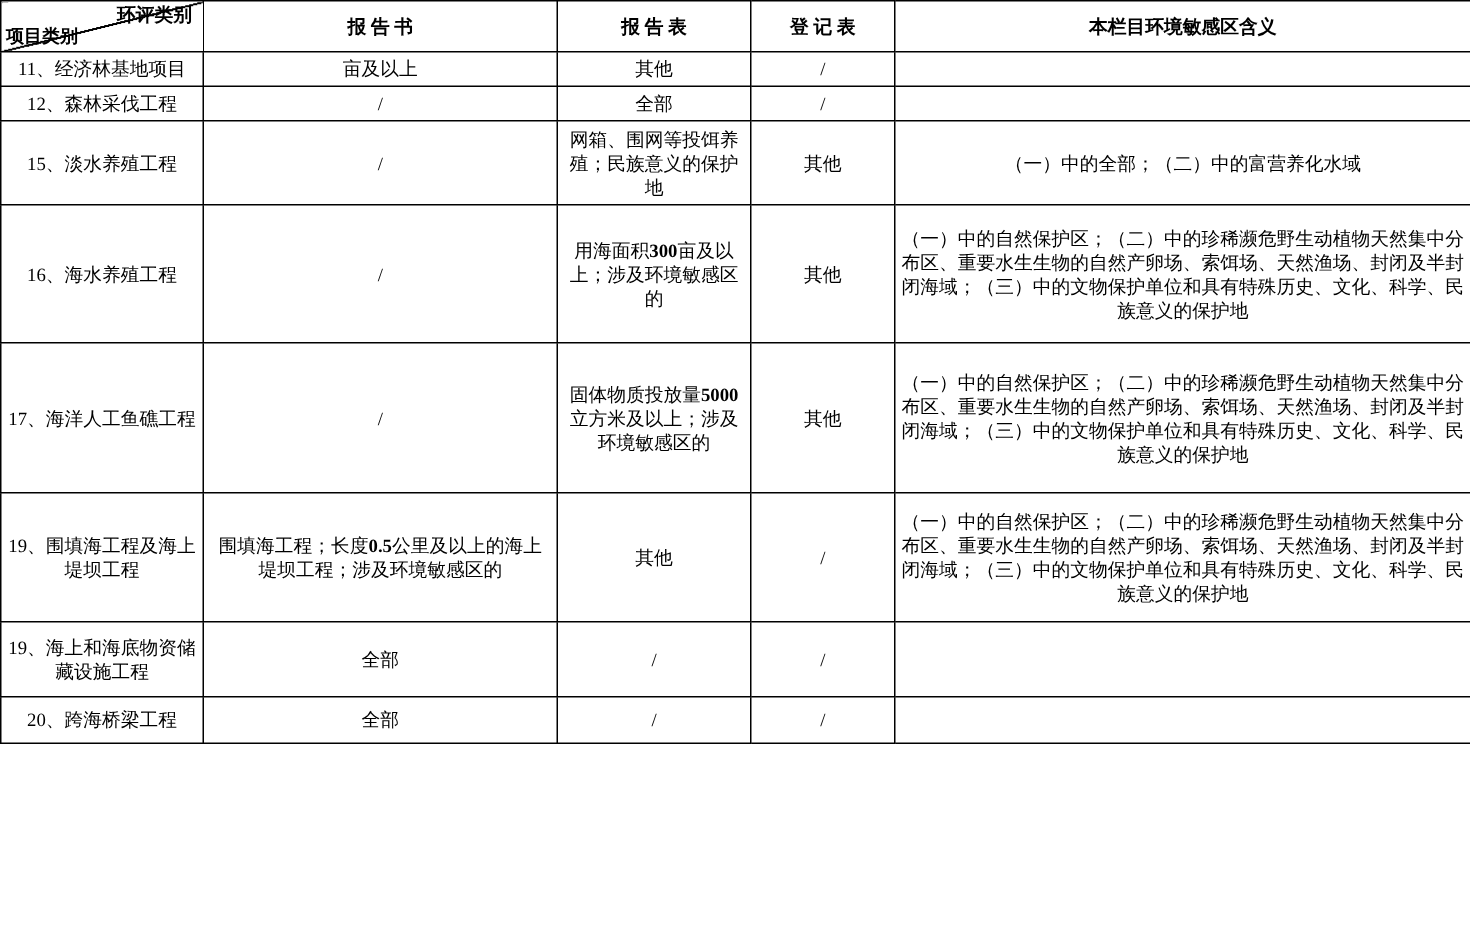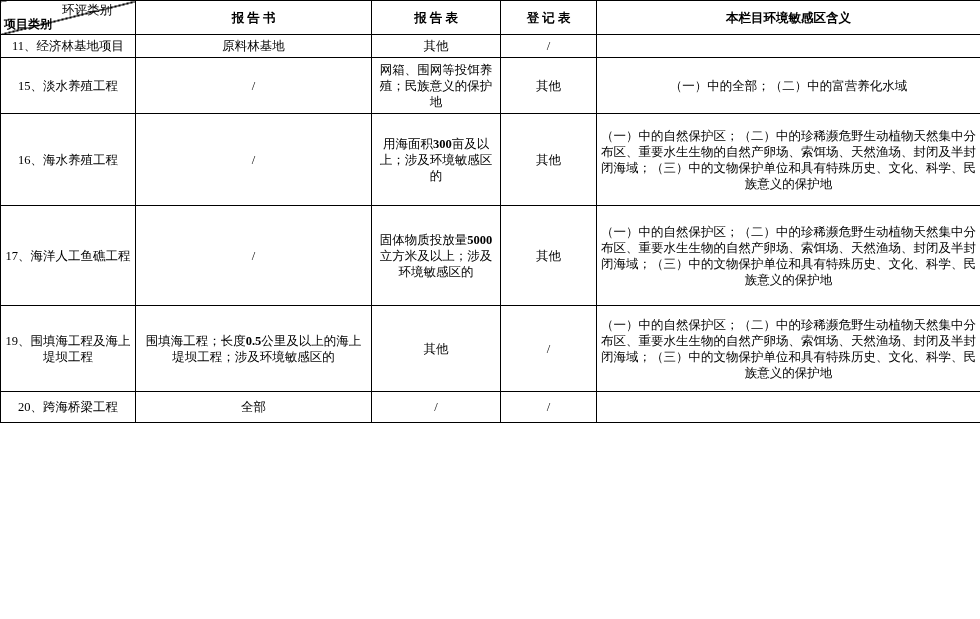--- a/index.html
+++ b/index.html
@@ -50,22 +50,22 @@
     padding: 0;
     background: linear-gradient(to bottom right,
       #fff calc(50% - 0.7px),
       #000 calc(50% - 0.7px),
       #000 calc(50% + 0.7px),
       #fff calc(50% + 0.7px));
   }
   .corner-top {
     position: absolute;
     top: 1px;
-    right: 23px;
-    font-weight: normal;
+    right: 7px;
+    font-weight: bold;
     font-size: 12.5px;
   }
   .corner-bottom {
     position: absolute;
     bottom: 2px;
     left: 3px;
     font-weight: bold;
     font-size: 12px;
   }
 </style>
@@ -88,26 +88,33 @@
       <span class="corner-bottom">项目类别</span>
     </td>
     <td class="head">报 告 书</td>
     <td class="head">报 告 表</td>
     <td class="head">登 记 表</td>
     <td class="head">本栏目环境敏感区含义</td>
   </tr>
 
   <tr style="height:23px">
     <td class="cat">11、经济林基地项目</td>
-    <td>原料林基地</td>
+    <td>亩及以上</td>
     <td>其他</td>
     <td>/</td>
     <td class="txt"></td>
   </tr>
 
+  <tr style="height:23px">
+    <td class="cat">12、森林采伐工程</td>
+    <td>/</td>
+    <td>全部</td>
+    <td>/</td>
+    <td class="txt"></td>
+  </tr>
 
 
 
   <tr style="height:56px">
     <td class="cat">15、淡水养殖工程</td>
     <td>/</td>
     <td class="txt just">网箱、围网等投饵养殖；民族意义的保护地</td>
     <td>其他</td>
     <td class="txt">（一）中的全部；（二）中的富营养化水域</td>
   </tr>
@@ -129,20 +136,27 @@
   </tr>
 
   <tr style="height:86px">
     <td class="cat">19、围填海工程及海上堤坝工程</td>
     <td class="txt just">围填海工程；长度<b>0.5</b>公里及以上的海上堤坝工程；涉及环境敏感区的</td>
     <td>其他</td>
     <td>/</td>
     <td class="txt just">（一）中的自然保护区；（二）中的珍稀濒危野生动植物天然集中分布区、重要水生生物的自然产卵场、索饵场、天然渔场、封闭及半封闭海域；（三）中的文物保护单位和具有特殊历史、文化、科学、民族意义的保护地</td>
   </tr>
 
+  <tr style="height:50px">
+    <td class="cat">19、海上和海底物资储藏设施工程</td>
+    <td>全部</td>
+    <td>/</td>
+    <td>/</td>
+    <td class="txt"></td>
+  </tr>
 
   <tr style="height:31px">
     <td class="cat">20、跨海桥梁工程</td>
     <td>全部</td>
     <td>/</td>
     <td>/</td>
     <td class="txt"></td>
   </tr>
 
 </tbody>

